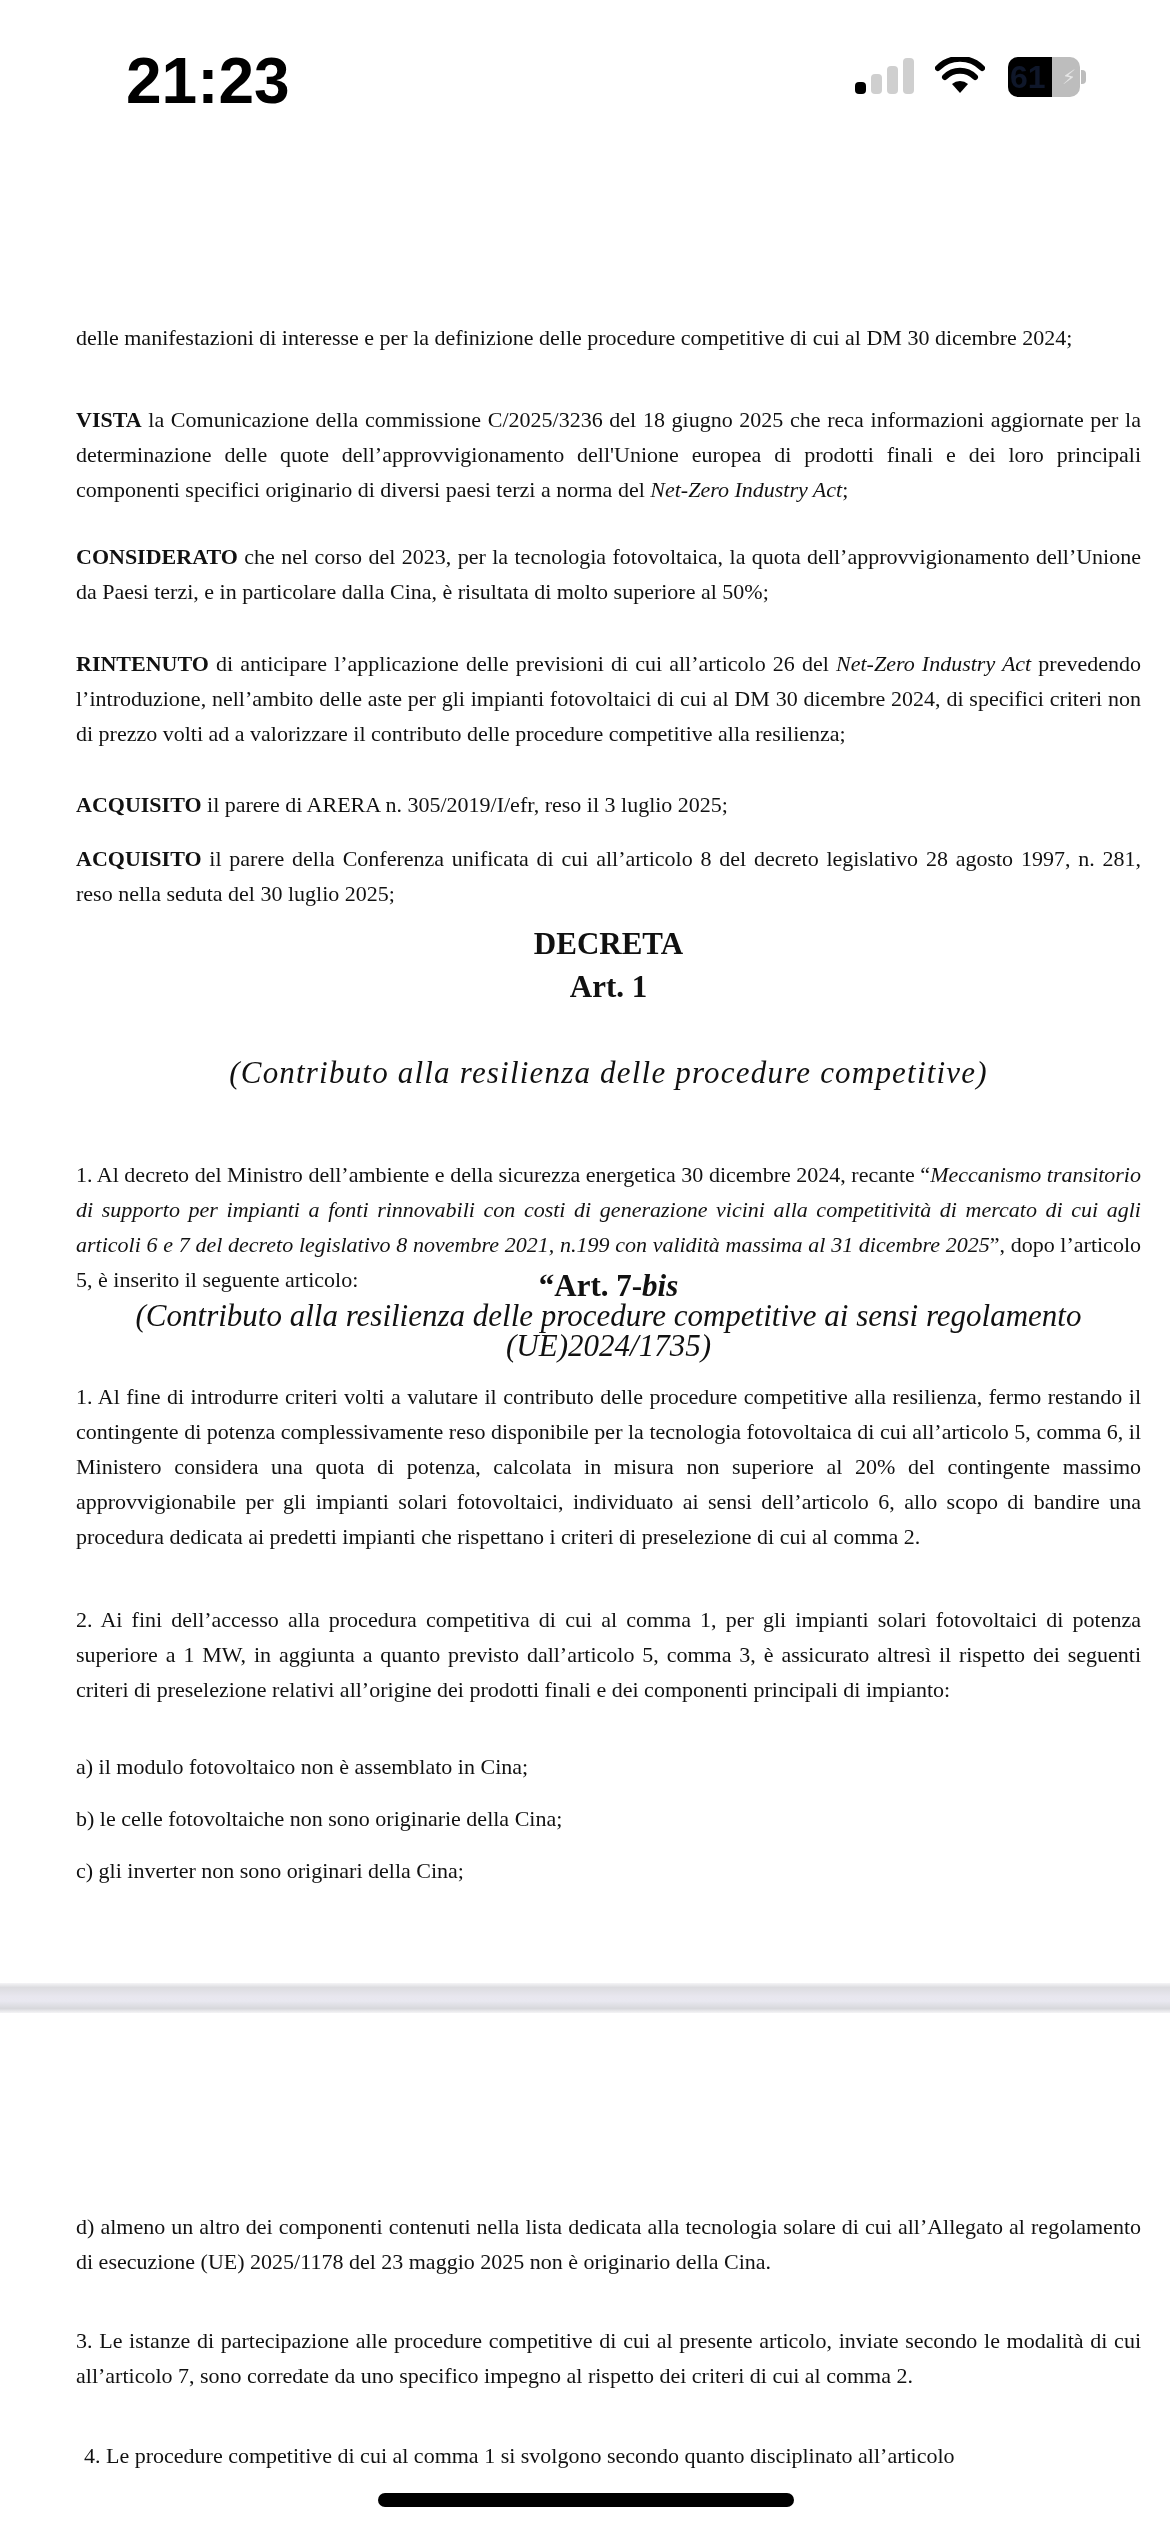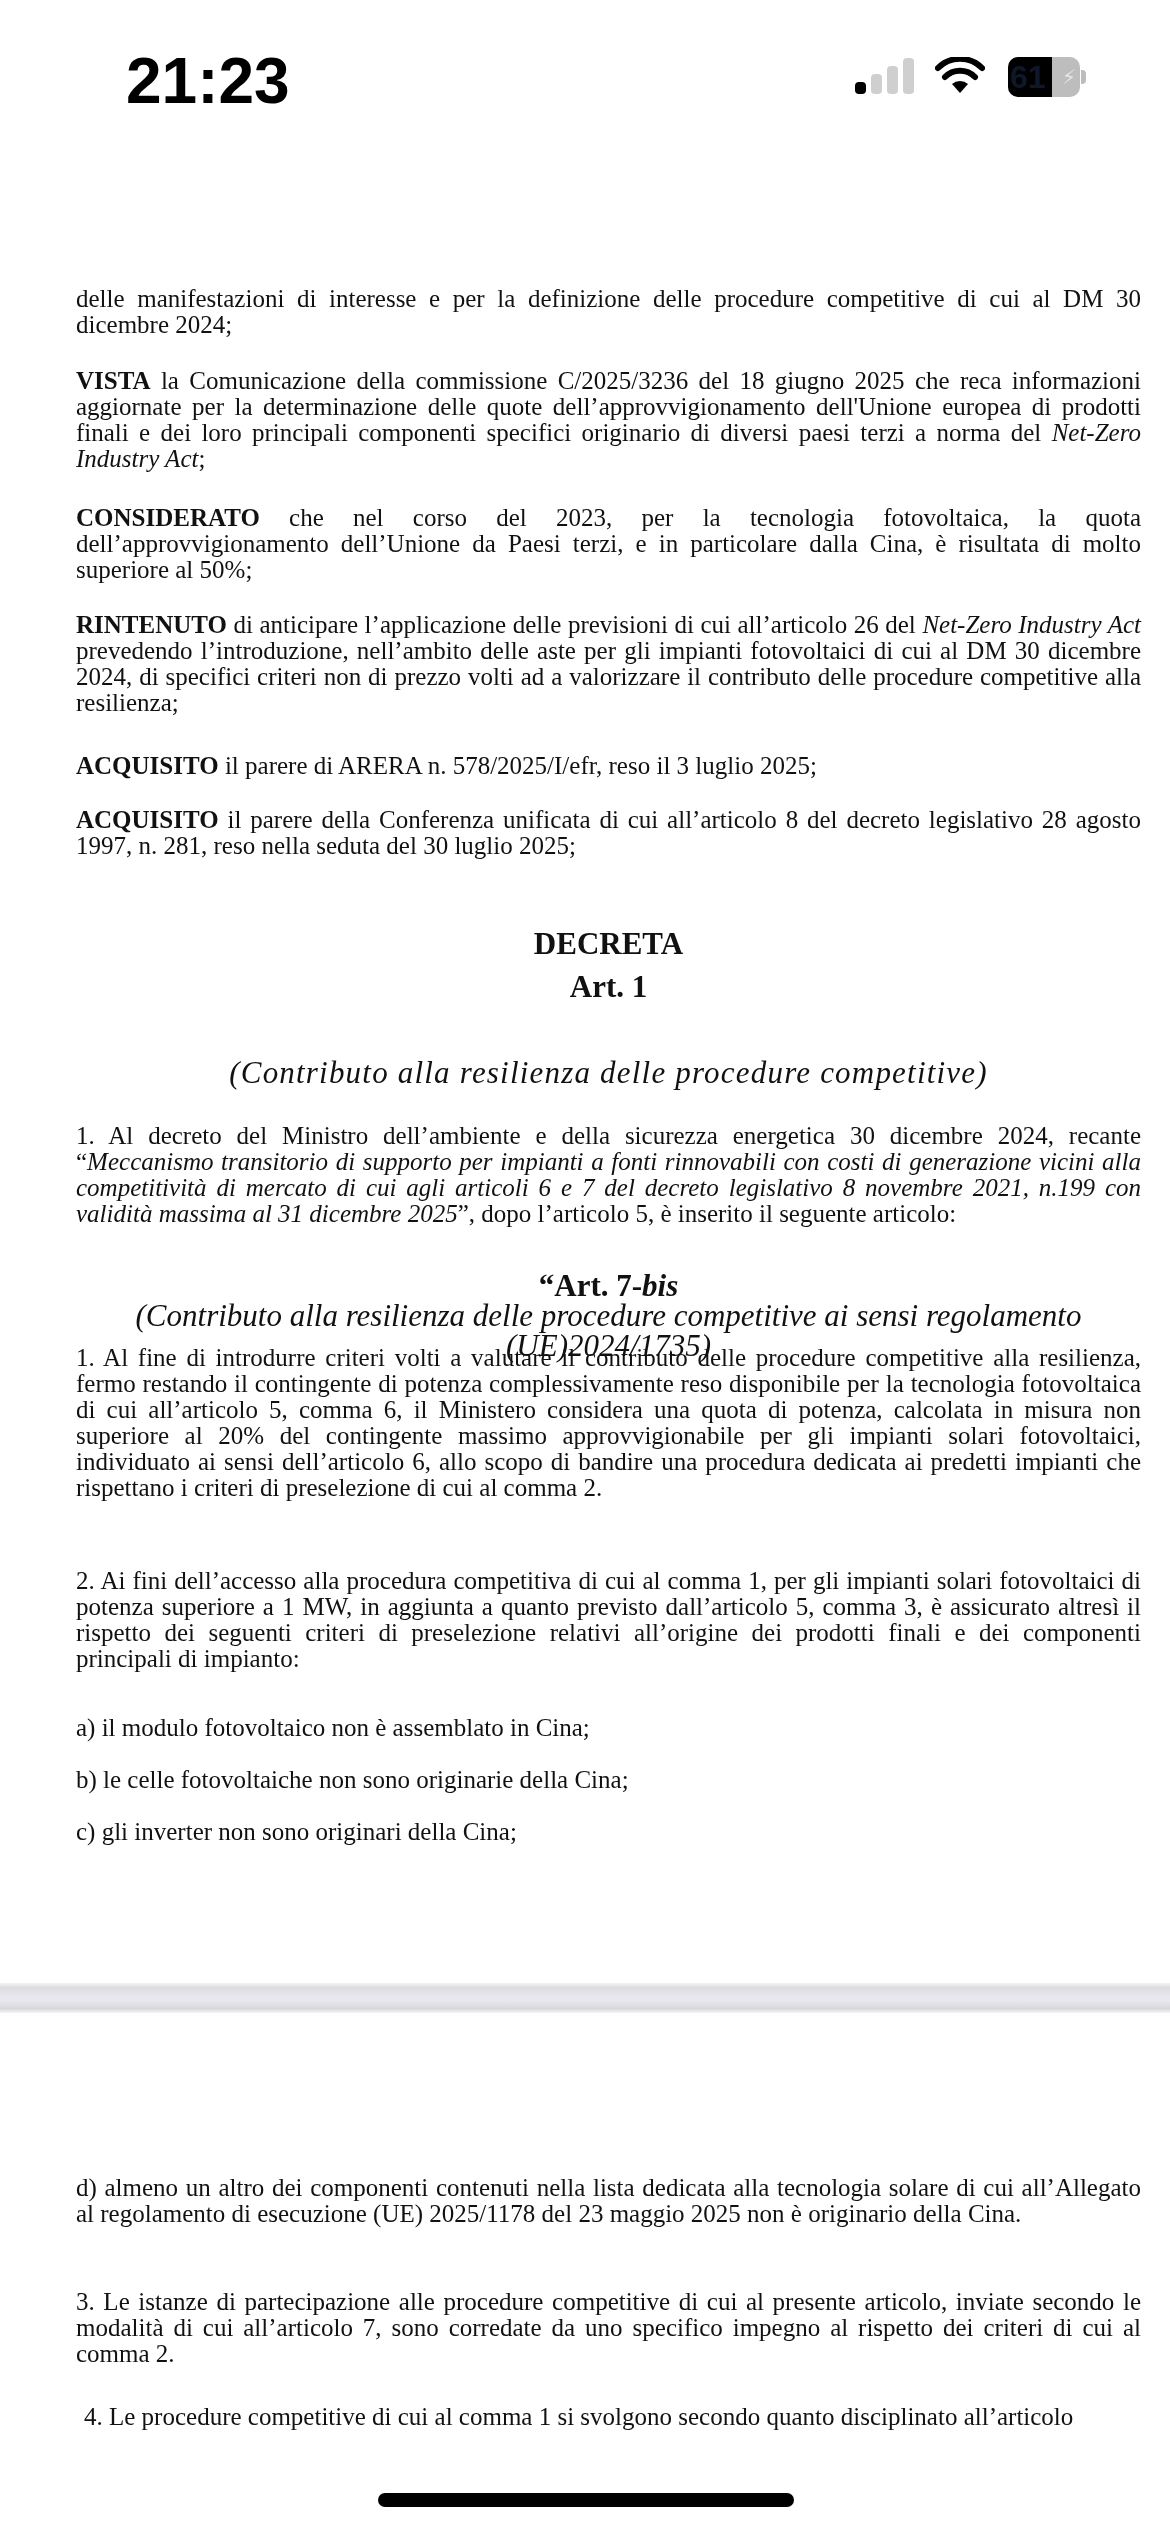--- a/index.html
+++ b/index.html
@@ -15,21 +15,21 @@
   .wifi { position: absolute; left: 935px; top: 57px; width: 50px; height: 38px; }
   .battery { position: absolute; left: 1008px; top: 57px; width: 80px; height: 40px; }
   .battery .body { position: absolute; left: 0; top: 0; width: 72px; height: 40px; border-radius: 10px; background: #bdbdbd; overflow: hidden; }
   .battery .fill { position: absolute; left: 0; top: 0; width: 44px; height: 40px; background: #000; }
   .battery .pct { position: absolute; left: 2px; top: 0; width: 60px; height: 40px; line-height: 40px; text-align: left; font-family: Liberation Sans, sans-serif; font-weight: 700; font-size: 32px; color: #0f172a; }
   .battery .bolt { position: absolute; left: 54px; top: 8px; font-size: 20px; color: #e6e6e6; font-family: "DejaVu Sans", sans-serif; }
   .battery .nub { position: absolute; left: 73px; top: 13px; width: 5px; height: 14px; border-radius: 0 4px 4px 0; background: #bdbdbd; }
 
   
   .page { position: absolute; left: 76px; width: 1065px; }
-  .p { position: absolute; left: 0; width: 1065px; font-size: 25px; line-height: 26px; text-align: justify; text-align-last: left; }
+  .p { position: absolute; left: 0; width: 1065px; font-size: 22px; line-height: 35px; text-align: justify; text-align-last: left; margin-top: 34px; }
   .p b { font-weight: 700; }
   .p i, .it { font-style: italic; }
   .center { position: absolute; left: 0; width: 1065px; text-align: center; font-size: 31px; line-height: 30px; }
   .bold { font-weight: 700; }
   .sub-it { font-style: italic; letter-spacing: 1.2px; }
 
   
   .page-break { position: absolute; left: 0; top: 1983px; width: 1170px; height: 30px; background: linear-gradient(#f4f4f6 0%, #dcdce0 15%, #e8e7ef 45%, #e9e8f0 60%, #d8d8dc 85%, #f4f4f6 100%); }
 
   .home-indicator { position: absolute; left: 378px; top: 2493px; width: 416px; height: 14px; border-radius: 7px; background: #000; }
@@ -71,21 +71,21 @@
 
   <p class="p" style="top:505px;">
     <b>CONSIDERATO</b><span> che nel corso del 2023, per la tecnologia fotovoltaica, la quota dell’approvvigionamento dell’Unione da Paesi terzi, e in particolare dalla Cina, è risultata di molto superiore al 50%;</span>
   </p>
 
   <p class="p" style="top:612px;">
     <b>RINTENUTO</b><span> di anticipare l’applicazione delle previsioni di cui all’articolo 26 del </span><i>Net-Zero Industry Act</i><span> prevedendo l’introduzione, nell’ambito delle aste per gli impianti fotovoltaici di cui al DM 30 dicembre 2024, di specifici criteri non di prezzo volti ad a valorizzare il contributo delle procedure competitive alla resilienza;</span>
   </p>
 
   <p class="p" style="top:753px;">
-    <b>ACQUISITO</b><span> il parere di ARERA n. 578/2025/I/efr, reso il 3 luglio 2025;</span>
+    <b>ACQUISITO</b><span> il parere di ARERA n. 305/2019/I/efr, reso il 3 luglio 2025;</span>
   </p>
 
   <p class="p" style="top:807px;">
     <b>ACQUISITO</b><span> il parere della Conferenza unificata di cui all’articolo 8 del decreto legislativo 28 agosto 1997, n. 281, reso nella seduta del 30 luglio 2025;</span>
   </p>
 
   <div class="center bold" style="top:929px;">DECRETA</div>
 
   <div class="center bold" style="top:972px;">Art. 1</div>
   <div class="center sub-it" style="top:1058px;">(Contributo alla resilienza delle procedure competitive)</div>

